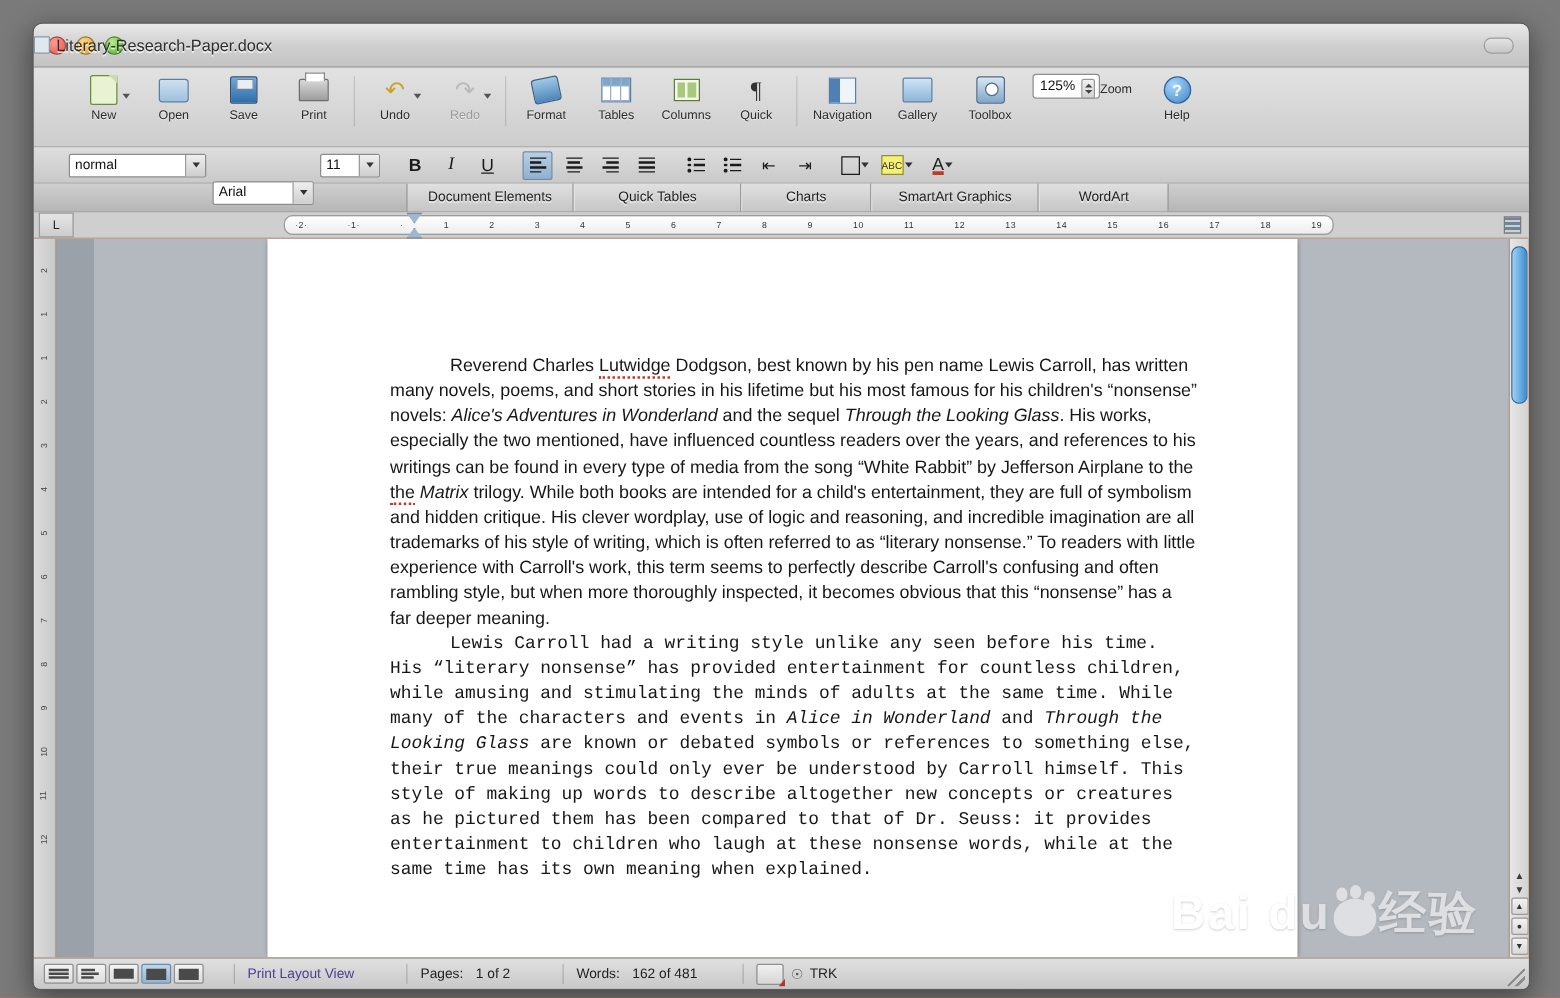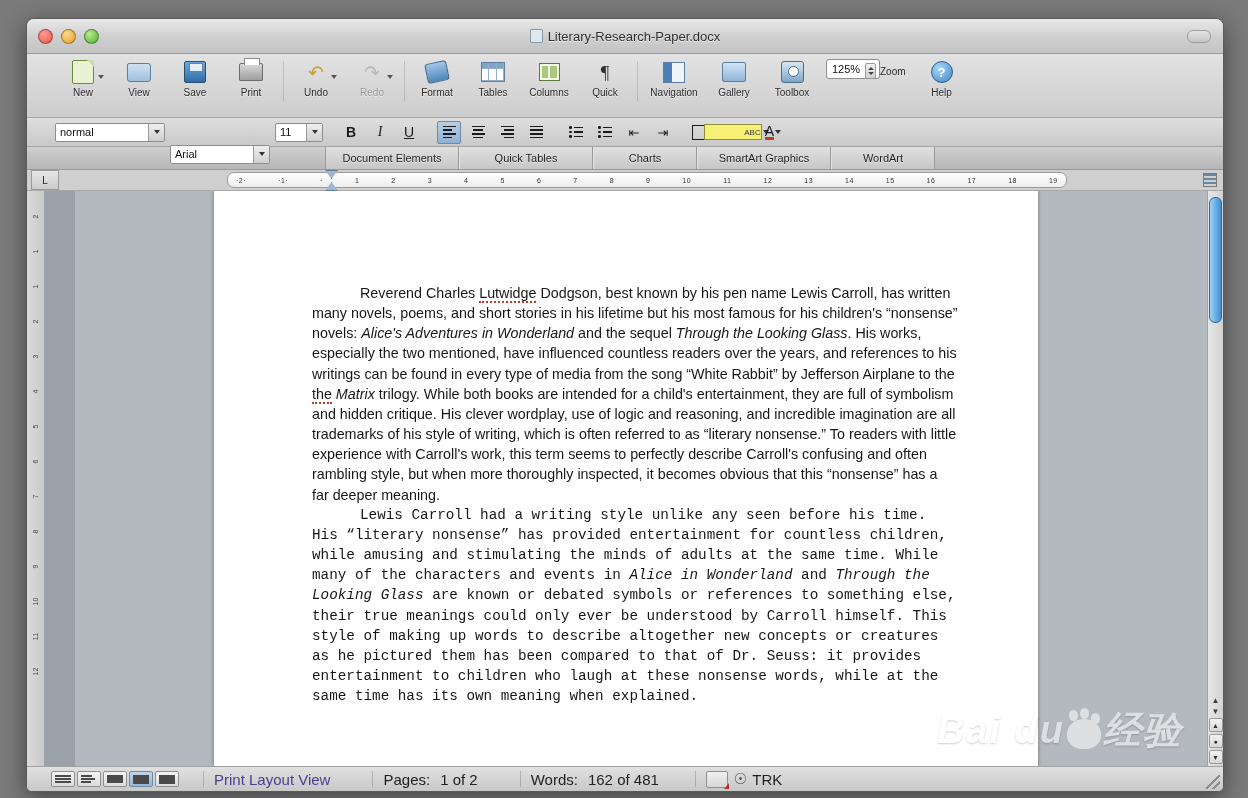--- a/index.html
+++ b/index.html
@@ -46,21 +46,20 @@
   .tl {
     width: 13px; height: 13px; border-radius: 50%;
     border: 1px solid rgba(0,0,0,0.35);
   }
   .tl.close  { background: radial-gradient(circle at 35% 30%, #ff9b93, #e8544a); }
   .tl.min    { background: radial-gradient(circle at 35% 30%, #ffd78a, #e0a02a); }
   .tl.zoom   { background: radial-gradient(circle at 35% 30%, #b9ec8e, #4fae2c); }
   .title-text {
     position: absolute;
     left: 0; right: 0;
-    text-align: center;
     font-size: 13px;
     color: #2e2e2e;
     text-shadow: 0 1px 0 rgba(255,255,255,0.7);
     pointer-events: none;
   }
   .title-doc-icon {
     display: inline-block;
     width: 11px; height: 12px;
     background: #dfe7ef;
     border: 1px solid #8b99a6;
@@ -269,21 +268,21 @@
     position: absolute; right: 0; top: 0; bottom: 0; width: 15px;
     background: linear-gradient(#efefef,#cfcfcf);
     border-left: 1px solid #9a9a9a;
     display: flex; align-items: center; justify-content: center;
   }
   .combo .arw:after {
     content:""; border-left:3px solid transparent; border-right:3px solid transparent;
     border-top:4px solid #333;
   }
   .combo.style { width: 110px; }
-  .combo.font  { width: 100px; margin-top: 44px; }
+  .combo.font  { width: 81px; margin-top: 44px; }
   .combo.size  { width: 48px; }
   .fbtn {
     width: 22px; height: 21px;
     display: flex; align-items: center; justify-content: center;
     font-size: 14px; color: #1b1b1b;
     border: 1px solid transparent;
     border-radius: 2px;
   }
   .fbtn.active {
     background: linear-gradient(#b9cfe4,#8fb1d0);
@@ -295,21 +294,21 @@
   .align-l i:nth-child(4) { width: 70%; }
   .align-c i:nth-child(2) { width: 70%; margin: 0 auto; }
   .align-c i:nth-child(4) { width: 70%; margin: 0 auto; }
   .align-r i:nth-child(2) { width: 70%; margin-left: auto; }
   .align-r i:nth-child(4) { width: 70%; margin-left: auto; }
   .list-ic { display:flex; flex-direction:column; gap:2px; width:14px; font-size:0; }
   .list-ic span { display:flex; align-items:center; gap:2px; }
   .list-ic b { width:2.5px; height:2.5px; background:#1b1b1b; border-radius:50%; }
   .list-ic i { height:1.6px; background:#1b1b1b; flex:1; }
   .bordbox { width:14px; height:13px; border:1.5px solid #1b1b1b; }
-  .hl-ic { width:16px; height:14px; background:#f6f176; border:1px solid #8d8d3a; font-size:8px; display:flex;align-items:center;justify-content:center;color:#333;padding-left:40px;}
+  .hl-ic { width:16px; height:14px; background:#f6f176; border:1px solid #8d8d3a; font-size:8px; display:flex;align-items:center;justify-content:center;color:#333;}
   .fcolor { font-size: 14px; color:#1b1b1b; border-bottom: 3px solid #c0392b; line-height: 12px;}
   .mini-caret { width:0;height:0;border-left:3px solid transparent;border-right:3px solid transparent;border-top:4px solid #333; margin-left:1px;}
 
   
   .galbar {
     height: 22px;
     background: linear-gradient(to bottom,#cfcfcf,#b6b6b6);
     border-bottom: 1px solid #9a9a9a;
     display: flex;
     align-items: stretch;
@@ -439,21 +438,20 @@
 
   
   .watermark {
     position: absolute;
     right: 24px;
     bottom: 10px;
     text-align: left;
     opacity: 0.55;
     pointer-events: none;
     user-select: none;
-    font-style: italic;
   }
   .watermark .big {
     font-size: 38px;
     font-weight: bold;
     color: #ffffff;
     letter-spacing: 2px;
     text-shadow: 0 1px 2px rgba(0,0,0,0.35);
   }
   .watermark .paw {
     display: inline-block;
@@ -516,24 +514,24 @@
     font-size:7px; color:#333;
   }
 
   
   .statusbar {
     height: 24px;
     background: linear-gradient(to bottom,#e0e0e0,#c8c8c8);
     border-top: 1px solid #a2a2a2;
     display: flex;
     align-items: center;
-    font-size: 15px;
+    font-size: 11px;
     color: #1f1f1f;
     flex: none;
-    padding-left: 24px;
+    padding-left: 8px;
     position: relative;
   }
   .viewbtns { display: flex; gap: 2px; margin-right: 14px; }
   .vbtn {
     width: 24px; height: 16px;
     border: 1px solid #8f8f8f;
     background: linear-gradient(#f4f4f4,#dcdcdc);
     border-radius: 2px;
     display: flex; flex-direction: column; gap: 1.5px;
     padding: 2px 3px; box-sizing: border-box;
@@ -588,21 +586,21 @@
       <span class="ic">
           <span class="sq-new"></span>
         </span>
       <span class="lbl">New</span>
       <span class="caret"></span>
     </div>
     <div class="tool">
       <span class="ic">
           <span class="folder"></span>
         </span>
-      <span class="lbl">View</span>
+      <span class="lbl">Open</span>
     </div>
     <div class="tool">
       <span class="ic">
           <span class="floppy"></span>
         </span>
       <span class="lbl">Save</span>
     </div>
     <div class="tool">
       <span class="ic">
           <span class="printer"></span>

